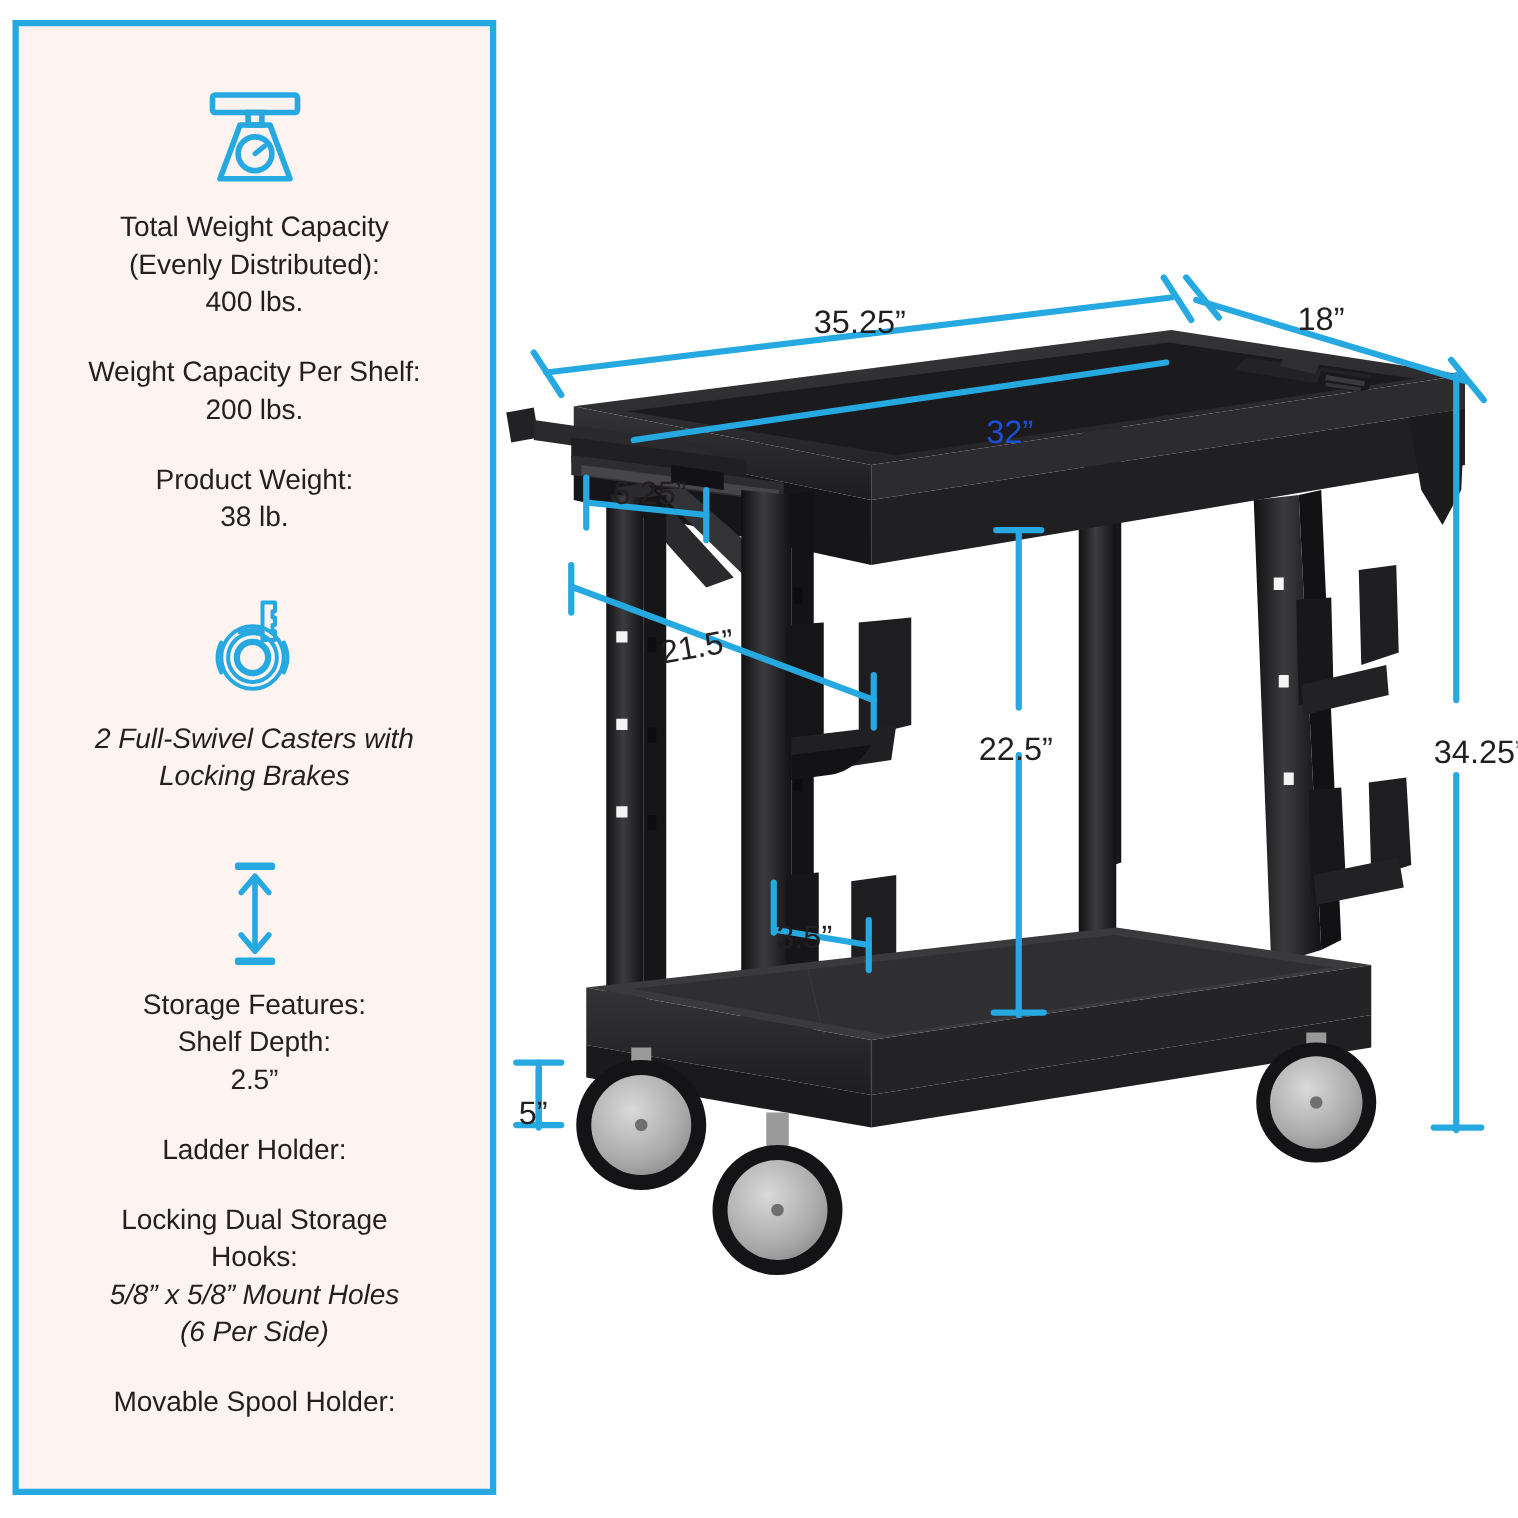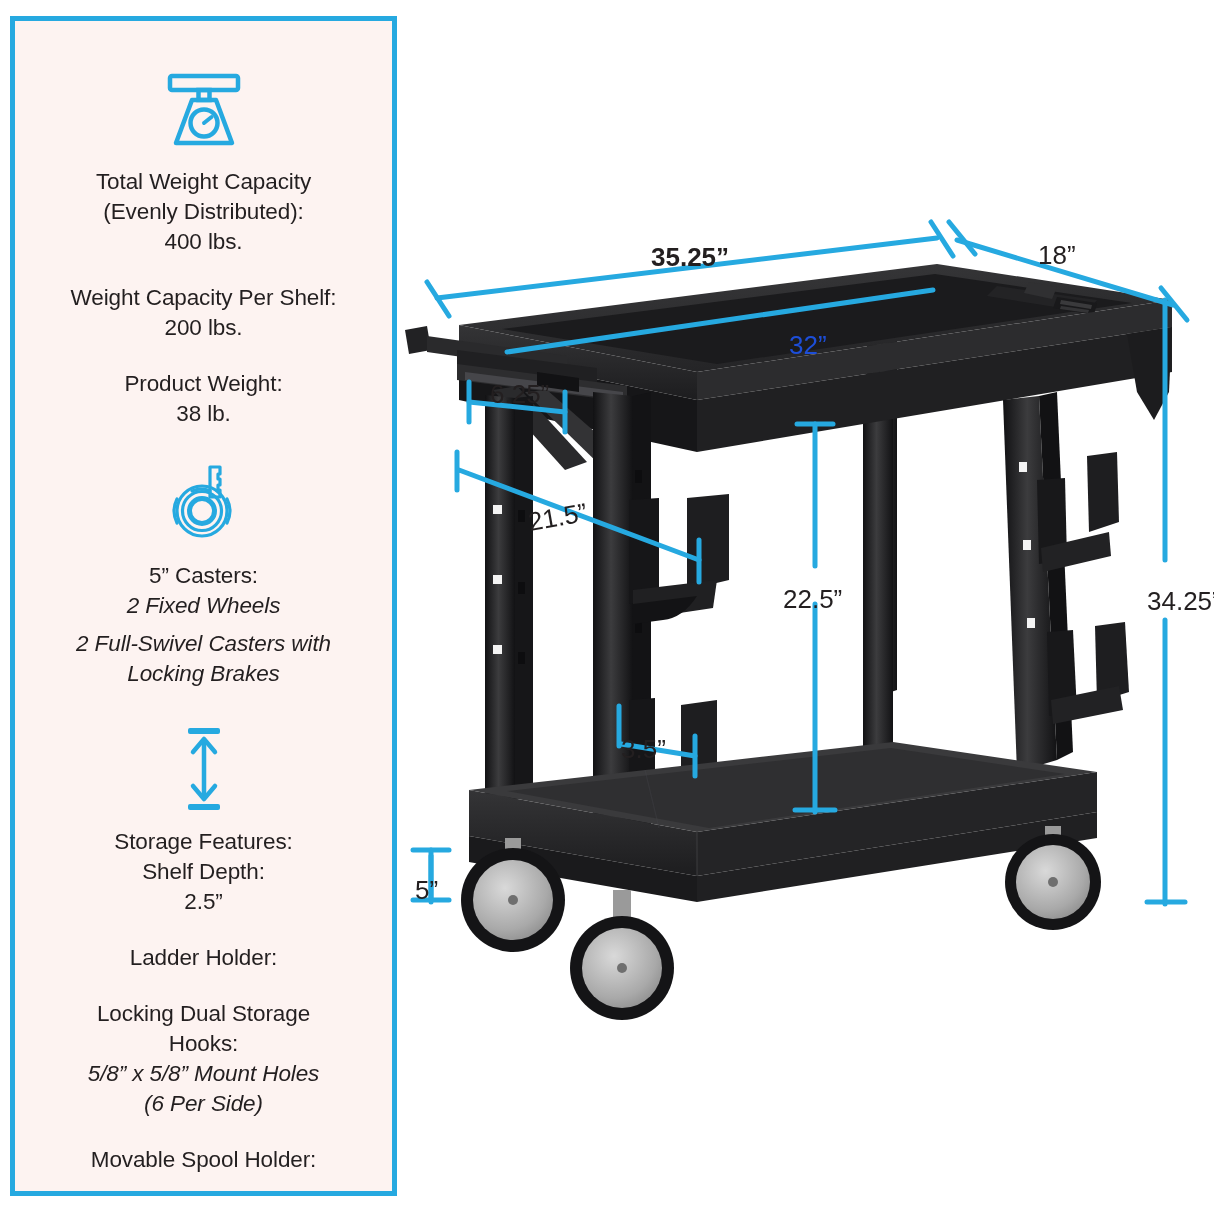--- a/index.html
+++ b/index.html
@@ -23,20 +23,21 @@
     top: 16px;
     width: 387px;
     height: 1180px;
     box-sizing: border-box;
     background: #fdf3f1;
     border: 5px solid #26a9e0;
     display: flex;
     flex-direction: column;
     align-items: center;
     padding: 26px 18px 12px 18px;
+    gap: 15px;
   }
 
   .spec-icon {
     display: block;
     margin: 0 auto;
   }
   .icon-scale   { margin-top: 26px; margin-bottom: 20px; }
   .icon-caster  { margin-top: 34px; margin-bottom: 20px; }
   .icon-arrow   { margin-top: 38px; margin-bottom: 16px; }
 
@@ -115,24 +116,20 @@
     <svg class="spec-icon icon-caster" width="76" height="78" viewBox="0 0 76 78">
       <path d="M44 4 h10 v7 h-2 v5 h2 v6 h-2 v5 h2 v7 h-10 z" fill="none" stroke="#26a9e0" stroke-width="3.2" stroke-linejoin="round"></path>
       <circle cx="36" cy="48" r="25" fill="none" stroke="#26a9e0" stroke-width="3.2"></circle>
       <circle cx="36" cy="48" r="19.5" fill="none" stroke="#26a9e0" stroke-width="3.2"></circle>
       <circle cx="36" cy="48" r="12.5" fill="none" stroke="#26a9e0" stroke-width="5"></circle>
       <path d="M11 36 a27 27 0 0 0 0 24" fill="none" stroke="#26a9e0" stroke-width="3.2" stroke-linecap="round"></path>
       <path d="M61 36 a27 27 0 0 1 0 24" fill="none" stroke="#26a9e0" stroke-width="3.2" stroke-linecap="round"></path>
       <path d="M44 28 q-8 -4 -18 0" fill="none" stroke="#26a9e0" stroke-width="3.2" stroke-linecap="round"></path>
     </svg>
 
-    <div class="spec-group" style="margin-bottom:8px;">
-      <div class="spec-line">5” Casters:</div>
-      <div class="spec-line italic">2 Fixed Wheels</div>
-    </div>
     <div class="spec-group">
       <div class="spec-line italic">2 Full-Swivel Casters with
 Locking Brakes</div>
     </div>
   </div>
 
   <div style="width:100%;text-align:center;">
     <svg class="spec-icon icon-arrow" width="58" height="84" viewBox="0 0 58 84">
       <rect x="13" y="1" width="32" height="6" rx="2" fill="#26a9e0"></rect>
       <rect x="13" y="77" width="32" height="6" rx="2" fill="#26a9e0"></rect>
@@ -360,21 +357,21 @@
       <path d="M750 902 L788 902"></path>
 
       <path d="M34 850 L34 900"></path>
       <path d="M16 850 L52 850"></path>
       <path d="M34 900 L34 902"></path>
       <path d="M34 856 L34 900"></path>
       <path d="M16 900 L52 900"></path>
     </g>
   </svg>
 
-  <span class="dim-label" style="left:254px; top:244px;font-weight:bold;">35.25”</span>
+  <span class="dim-label" style="left:254px; top:244px;">35.25”</span>
   <span class="dim-label" style="left:641px; top:242px;">18”</span>
   <span class="dim-label" style="left:392px; top:332px; color:#1d4ed8;">32”</span>
   <span class="dim-label" style="left:93px; top:381px;">6.25”</span>
   <span class="dim-label" style="left:131px; top:504px; transform:rotate(-10deg);">21.5”</span>
   <span class="dim-label" style="left:386px; top:586px;">22.5”</span>
   <span class="dim-label" style="left:224px; top:736px;">3.5”</span>
   <span class="dim-label" style="left:750px; top:588px;">34.25”</span>
   <span class="dim-label" style="left:18px; top:877px;">5”</span>
 </section>
 

